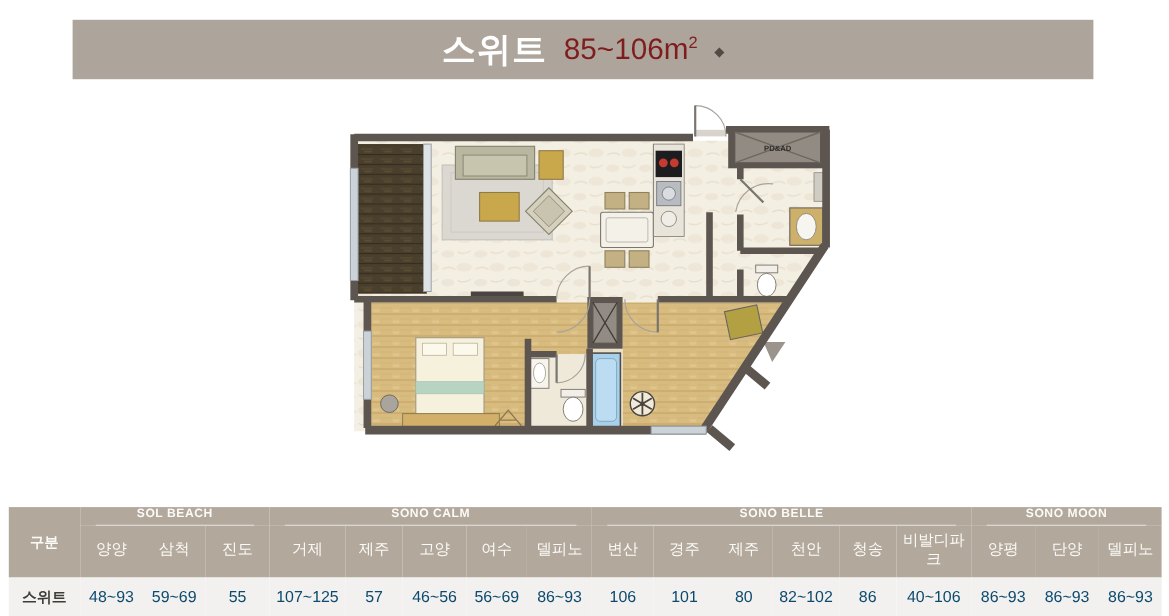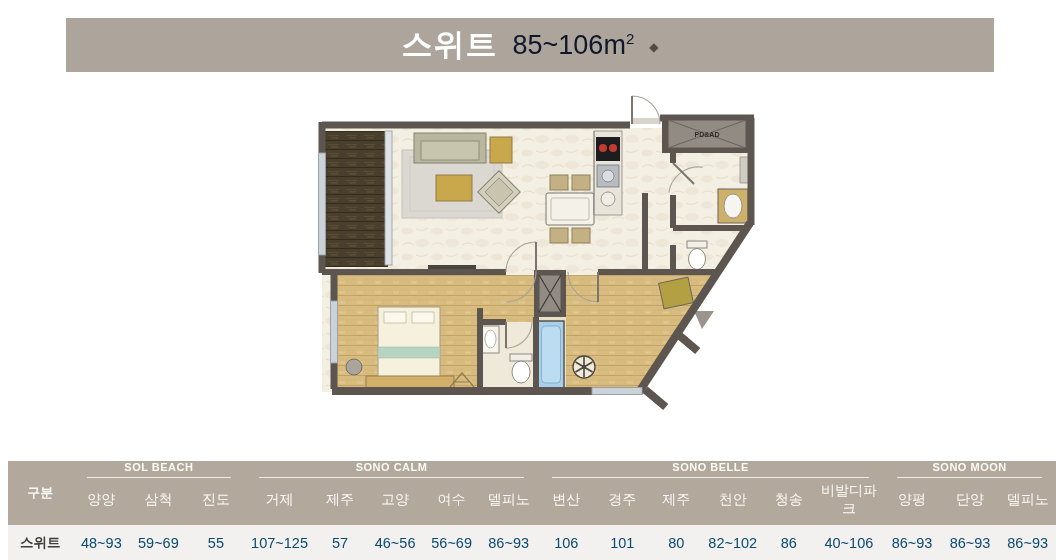--- a/index.html
+++ b/index.html
@@ -6,21 +6,21 @@
   body{
     width:1063px;height:560px;position:relative;background:#ffffff;
     font-family:"Liberation Sans", sans-serif;overflow:hidden;
   }
   
   .banner{
     position:absolute;left:66px;top:18px;width:928px;height:54px;
     background:#ada59c;display:flex;align-items:center;justify-content:center;gap:15px;
   }
   .banner .title{font-size:31px;font-weight:bold;color:#ffffff;letter-spacing:1px;}
-  .banner .size{font-size:27px;color:#0f172a;}
+  .banner .size{font-size:27px;color:#7f1d1d;}
   .banner .size sup{font-size:15px;}
   .banner .diamond{font-size:12px;color:#514b46;padding-top:3px;}
   .banner .room{font-size:26px;font-weight:bold;color:#514b46;letter-spacing:1px;}
   
   .plan{position:absolute;left:310px;top:95px;width:450px;height:320px;}
   
   .size-table{
     position:absolute;left:8px;top:461px;width:1048px;border-collapse:collapse;table-layout:fixed;
   }
   .size-table th{background:#b2a89c;color:#fbfaf7;font-weight:bold;}

